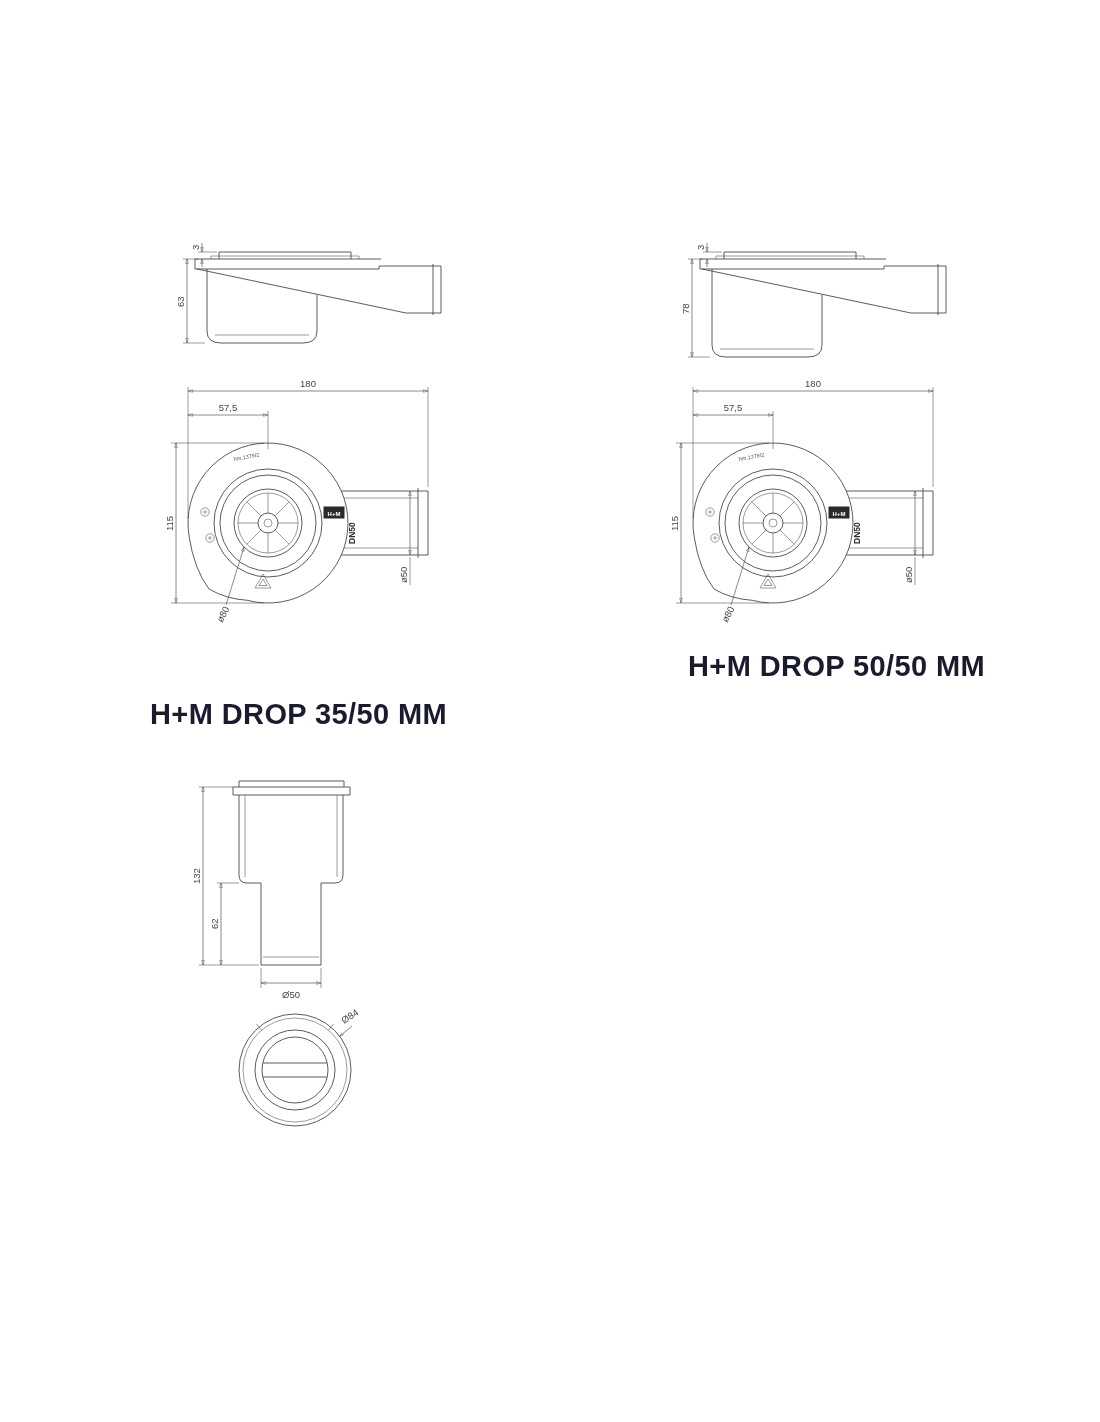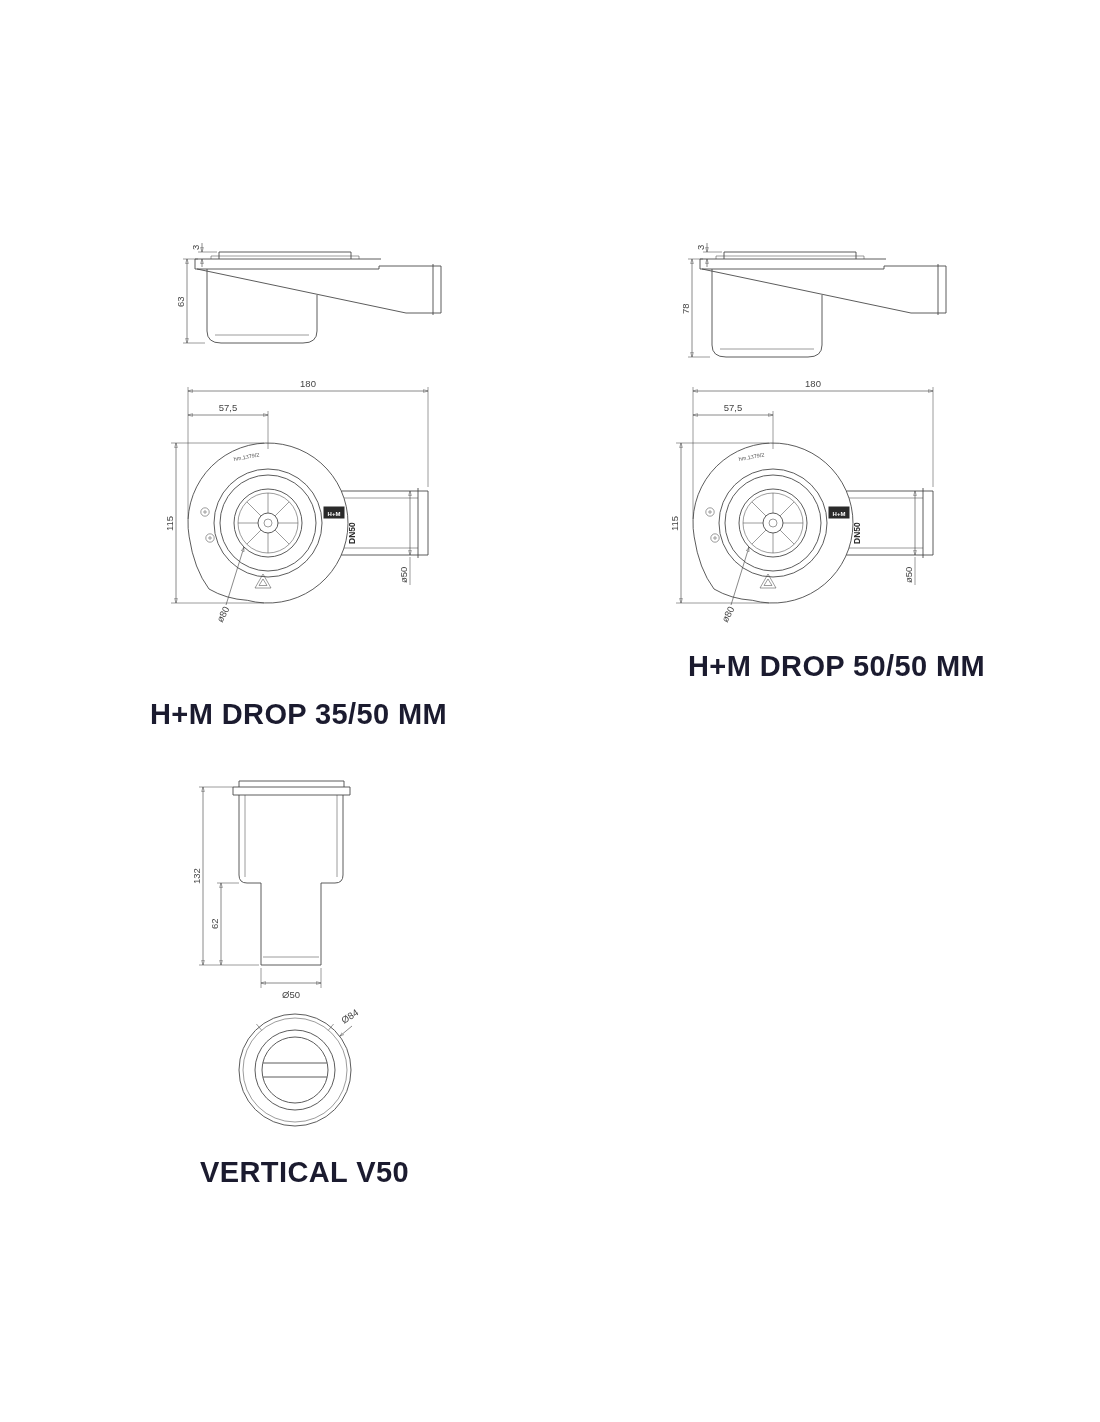--- a/index.html
+++ b/index.html
@@ -319,15 +319,14 @@
       <line x1="63" y1="77" x2="127" y2="77"></line>
       <line x1="128.4" y1="30.2" x2="133.6" y2="24" class="thin"></line>
       <line x1="61.6" y1="30.2" x2="56.4" y2="24" class="thin"></line>
     </g>
     <g>
       <line class="dim" x1="152" y1="26" x2="139.7" y2="36.3" marker-end="url(#a6)"></line>
       <text transform="translate(144,24) rotate(-33)">Ø84</text>
     </g>
   </svg>
 
-  <div class="product-label" style="left:200px; top:1156px;">VERTICAL V50</div>
 
 </div>
 
 </body></html>

